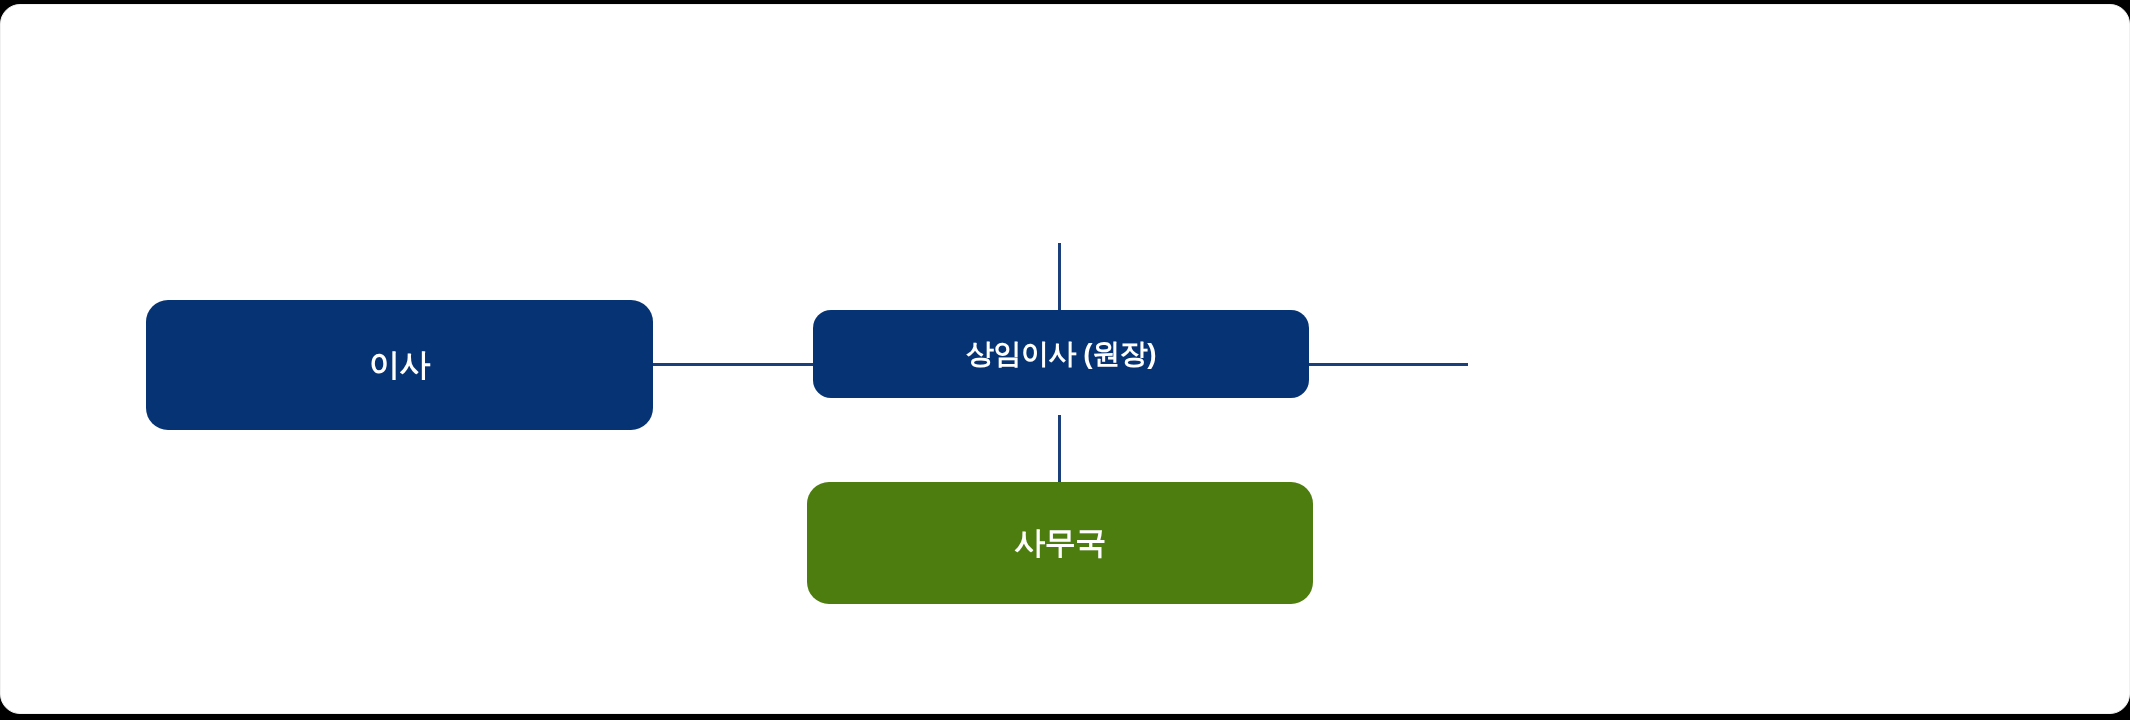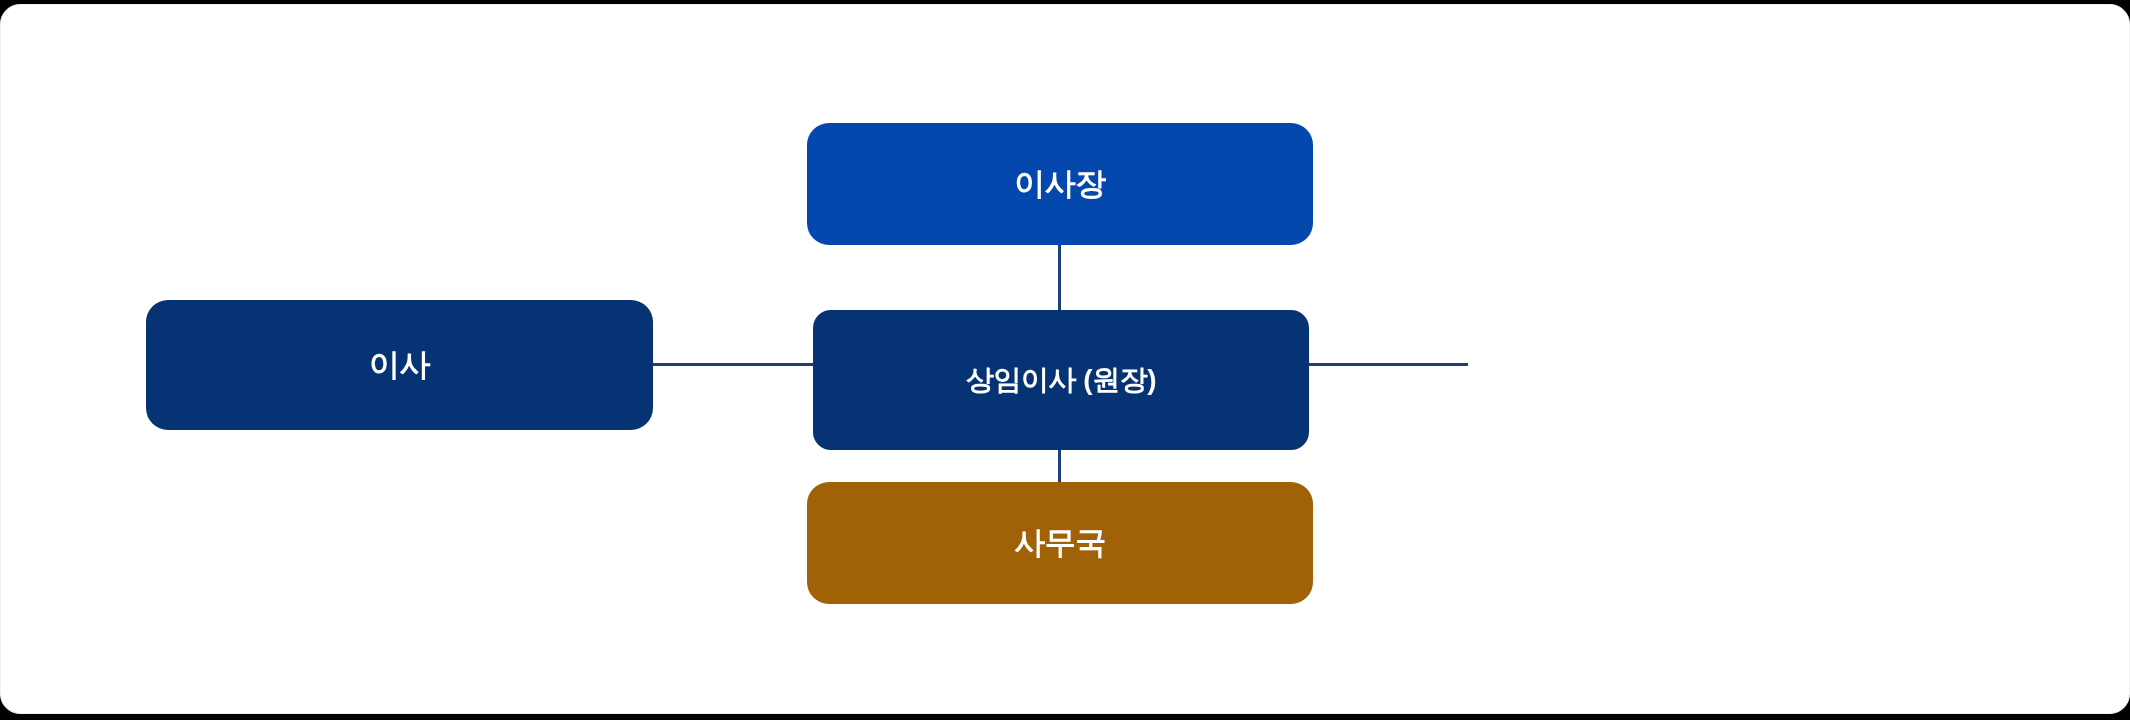--- a/index.html
+++ b/index.html
@@ -70,21 +70,21 @@
     width: 507px;
     height: 130px;
     background: #063374;
     font-size: 31px;
   }
 
   .node-executive {
     left: 812px;
     top: 305px;
     width: 496px;
-    height: 140px;
+    height: 88px;
     background: #063374;
     font-size: 28px;
     border-radius: 18px;
   }
 
   .node-auditor {
     left: 1465px;
     top: 295px;
     width: 520px;
     height: 130px;
@@ -140,31 +140,28 @@
 <body style="background: rgb(0, 0, 0);">
 
 <div class="card" style="background: rgb(255, 255, 255);">
   <div class="org-chart">
 
     <div class="connector connector-v-top" style="background: rgb(26, 63, 122);"></div>
     <div class="connector connector-v-bottom" style="background: rgb(26, 63, 122);"></div>
     <div class="connector connector-h-left" style="background: rgb(26, 63, 122);"></div>
     <div class="connector connector-h-right" style="background: rgb(26, 63, 122);"></div>
 
-    <div class="node node-chairman" style="background: rgb(4, 71, 173);">
-      <span>이사장</span>
-    </div>
 
     <div class="node node-director" style="background: rgb(6, 51, 116);">
       <span>이사</span>
     </div>
 
     <div class="node node-executive" style="background: rgb(6, 51, 116);">
       <span>상임이사 (원장)</span>
     </div>
 
 
-    <div class="node node-secretariat" style="background: #a16207;">
+    <div class="node node-secretariat" style="background: #4d7c0f;">
       <span>사무국</span>
     </div>
 
   </div>
 </div>
 
 </body></html>

